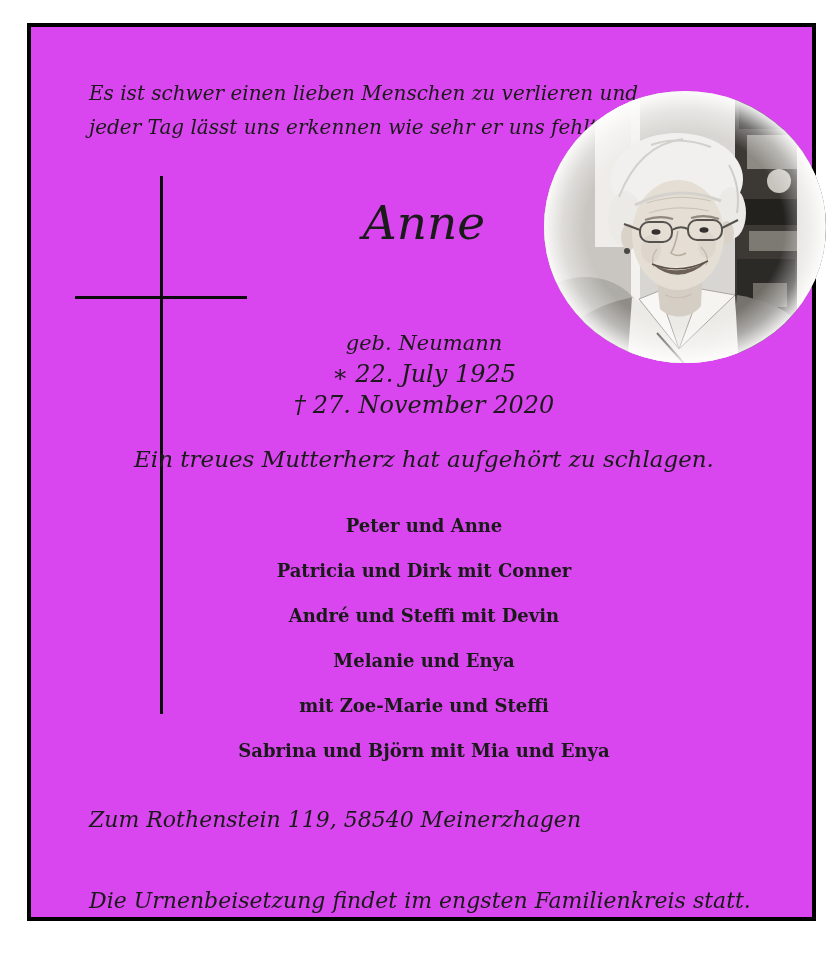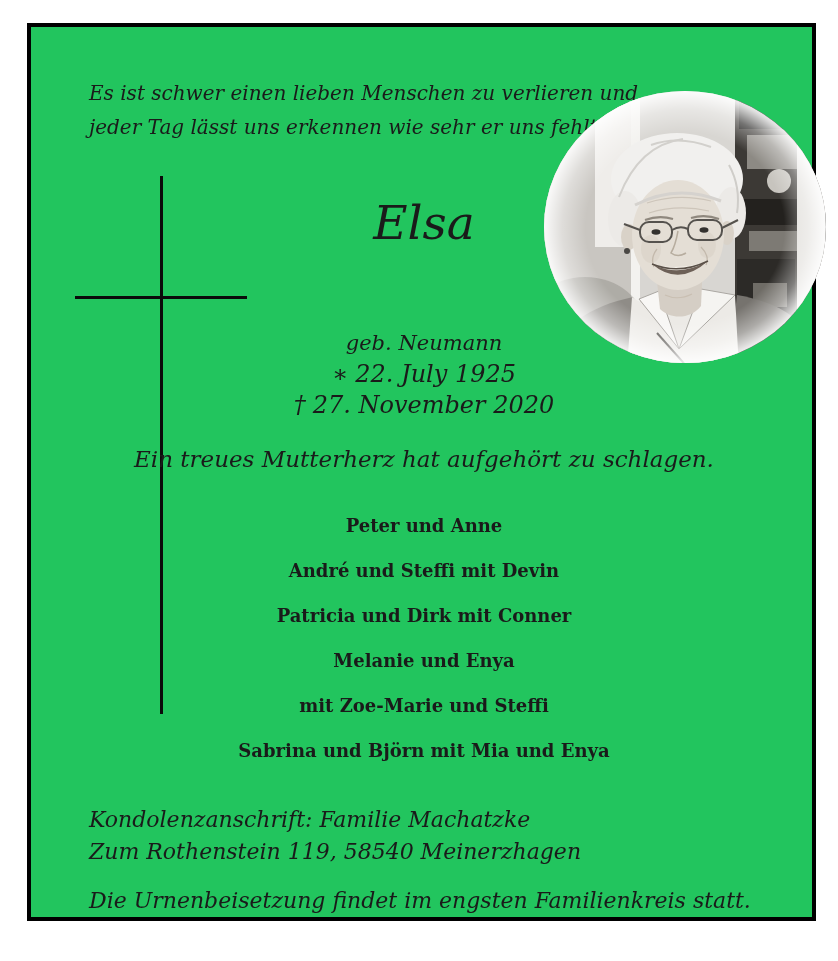--- a/index.html
+++ b/index.html
@@ -11,21 +11,21 @@
     background: #ffffff;
     font-family: "DejaVu Serif", "Liberation Serif", "DejaVu Sans", serif;
     color: #1a1a1a;
     overflow: hidden;
   }
   .card {
     position: absolute;
     left: 27px; top: 23px;
     width: 789px; height: 898px;
     border: 4px solid #000000;
-    background: #22c55e;
+    background: #d946ef;
   }
 
   
   .epitaph {
     position: absolute;
     left: 58px; top: 49px;
     font-size: 20px;
     line-height: 34px;
     font-style: italic;
     white-space: nowrap;
@@ -194,42 +194,41 @@
         </g>
         <rect x="0" y="0" width="292" height="282" fill="url(#vig)" clip-path="url(#oval)"></rect>
       </svg>
     </div>
 
     <div>
       <div class="cross-v"></div>
       <div class="cross-h"></div>
     </div>
 
-    <div class="center-col first-name">Elsa</div>
+    <div class="center-col first-name">Anne</div>
     <div class="center-col maiden-name">geb. Neumann</div>
 
     <div class="center-col birth-line">
       <span class="vital-symbol">∗</span><span>22. July 1925</span>
     </div>
     <div class="center-col death-line">
       <span class="vital-symbol">†</span><span>27. November 2020</span>
     </div>
 
     <div class="center-col tribute">Ein treues Mutterherz hat aufgehört zu schlagen.</div>
 
     <div class="mourners">
       <div class="mourner-line">Peter und Anne</div>
+      <div class="mourner-line">Patricia und Dirk mit Conner</div>
       <div class="mourner-line">André und Steffi mit Devin</div>
-      <div class="mourner-line">Patricia und Dirk mit Conner</div>
       <div class="mourner-line">Melanie und Enya</div>
       <div class="mourner-line">mit Zoe-Marie und Steffi</div>
       <div class="mourner-line">Sabrina und Björn mit Mia und Enya</div>
     </div>
 
     <div class="condolence">
-      <div>Kondolenzanschrift: Familie Machatzke</div>
       <div>Zum Rothenstein 119, 58540 Meinerzhagen</div>
     </div>
 
     <div class="funeral-note">Die Urnenbeisetzung findet im engsten Familienkreis statt.</div>
 
   </div>
 </div>
 
 </body></html>

